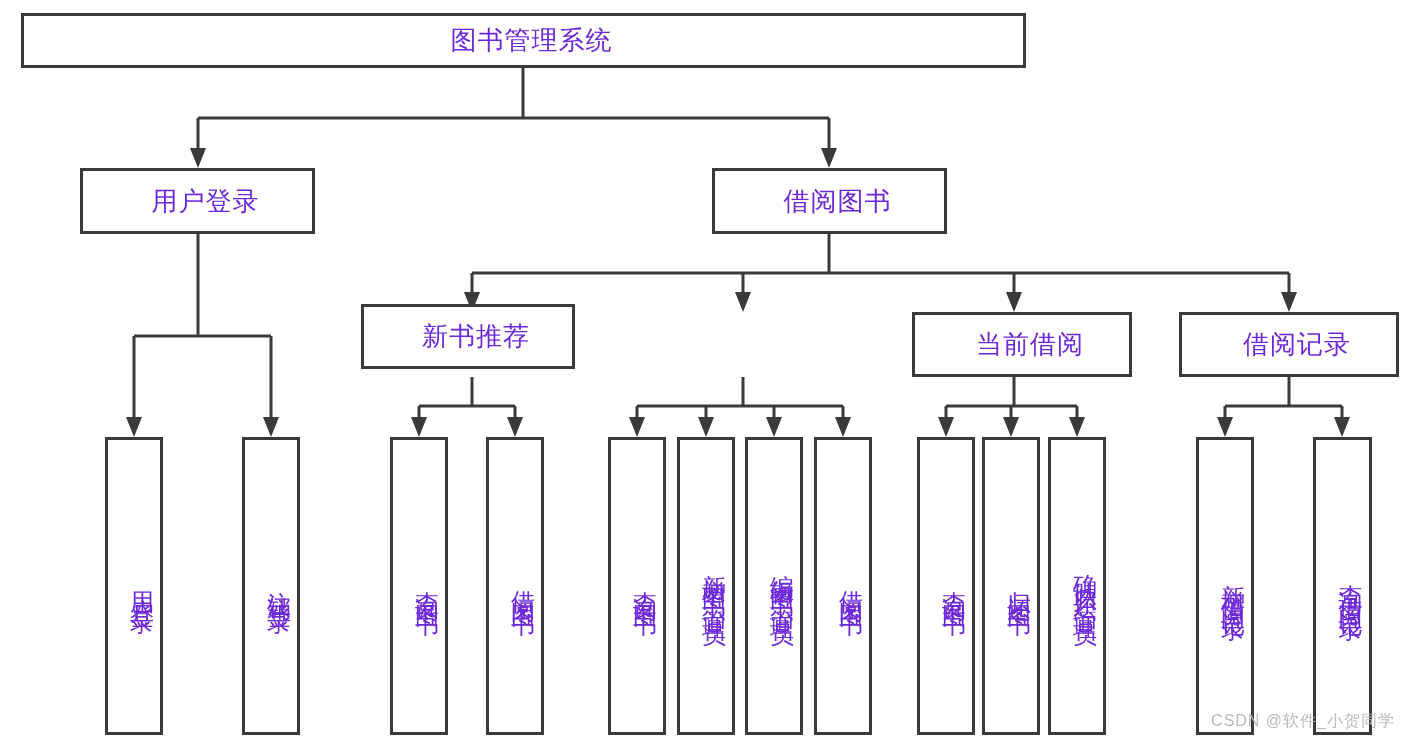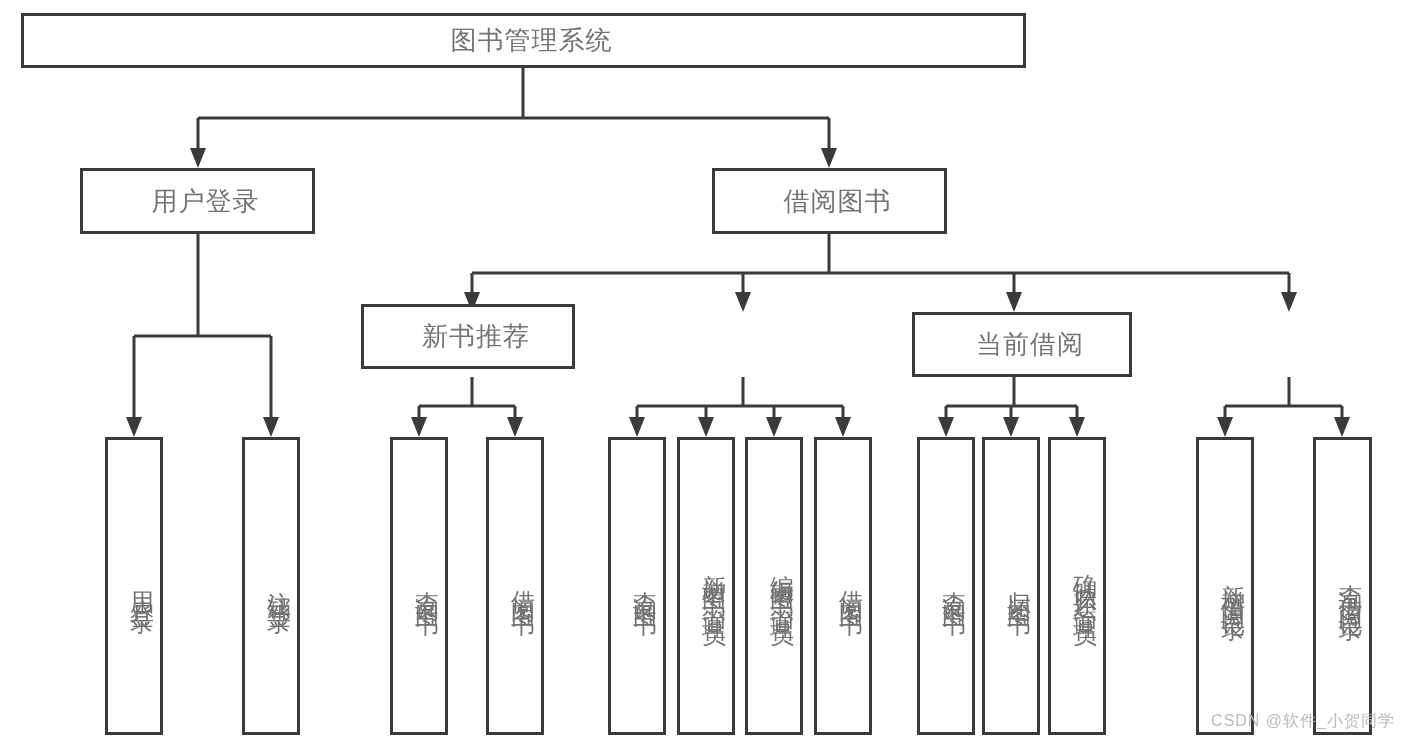--- a/index.html
+++ b/index.html
@@ -16,21 +16,21 @@
     position: absolute;
     left: 0; top: 0;
     width: 1405px; height: 747px;
     pointer-events: none;
     z-index: 1;
   }
   .node {
     position: absolute;
     border: 3px solid #3a3a3a;
     background: #ffffff;
-    color: #737373;
+    color: #6d28d9;
     display: flex;
     align-items: center;
     justify-content: center;
     z-index: 2;
     padding-left: 16px;
   }
   .node-h {
     font-size: 26px;
     letter-spacing: 1px;
     white-space: nowrap;
@@ -92,20 +92,21 @@
     </g>
   </svg>
 
   <div class="node node-h" style="left:21px; top:13px; width:1005px; height:55px">图书管理系统</div>
 
   <div class="node node-h" style="left:80px; top:168px; width:235px; height:66px">用户登录</div>
   <div class="node node-h" style="left:712px; top:168px; width:235px; height:66px">借阅图书</div>
 
   <div class="node node-h" style="left:361px; top:304px; width:214px; height:65px">新书推荐</div>
   <div class="node node-h" style="left:912px; top:312px; width:220px; height:65px">当前借阅</div>
+  <div class="node node-h" style="left:1179px; top:312px; width:220px; height:65px">借阅记录</div>
 
   <div class="node node-v" style="left:105px; top:437px; width:58px; height:298px">用户登录</div>
   <div class="node node-v" style="left:242px; top:437px; width:58px; height:298px">注销登录</div>
 
   <div class="node node-v" style="left:390px; top:437px; width:58px; height:298px">查询图书</div>
   <div class="node node-v" style="left:486px; top:437px; width:58px; height:298px">借阅图书</div>
 
   <div class="node node-v" style="left:608px; top:437px; width:58px; height:298px">查询图书</div>
   <div class="node node-v" style="left:677px; top:437px; width:58px; height:298px">新增图书（管理员）</div>
   <div class="node node-v" style="left:745px; top:437px; width:58px; height:298px">编辑图书（管理员）</div>

